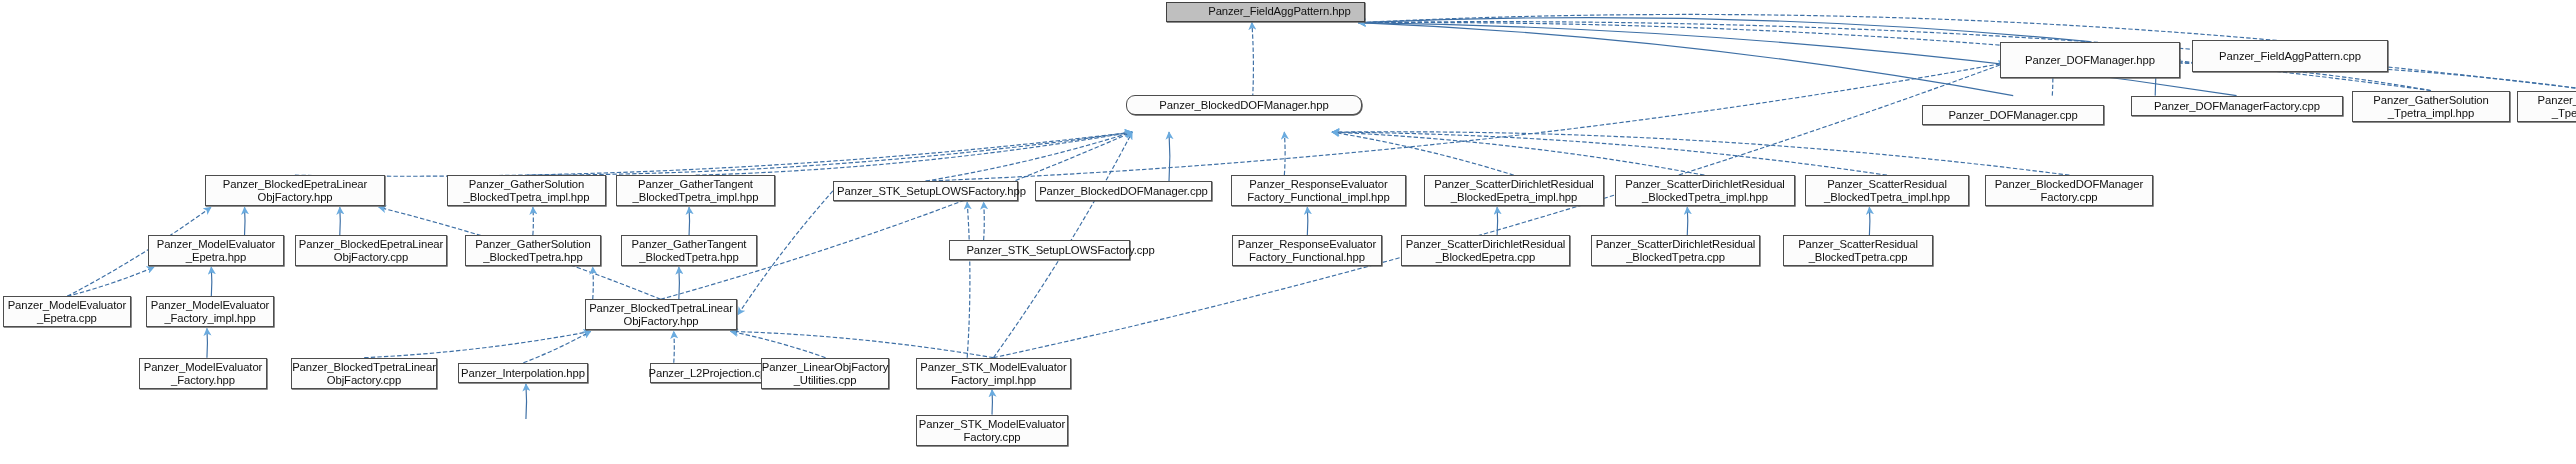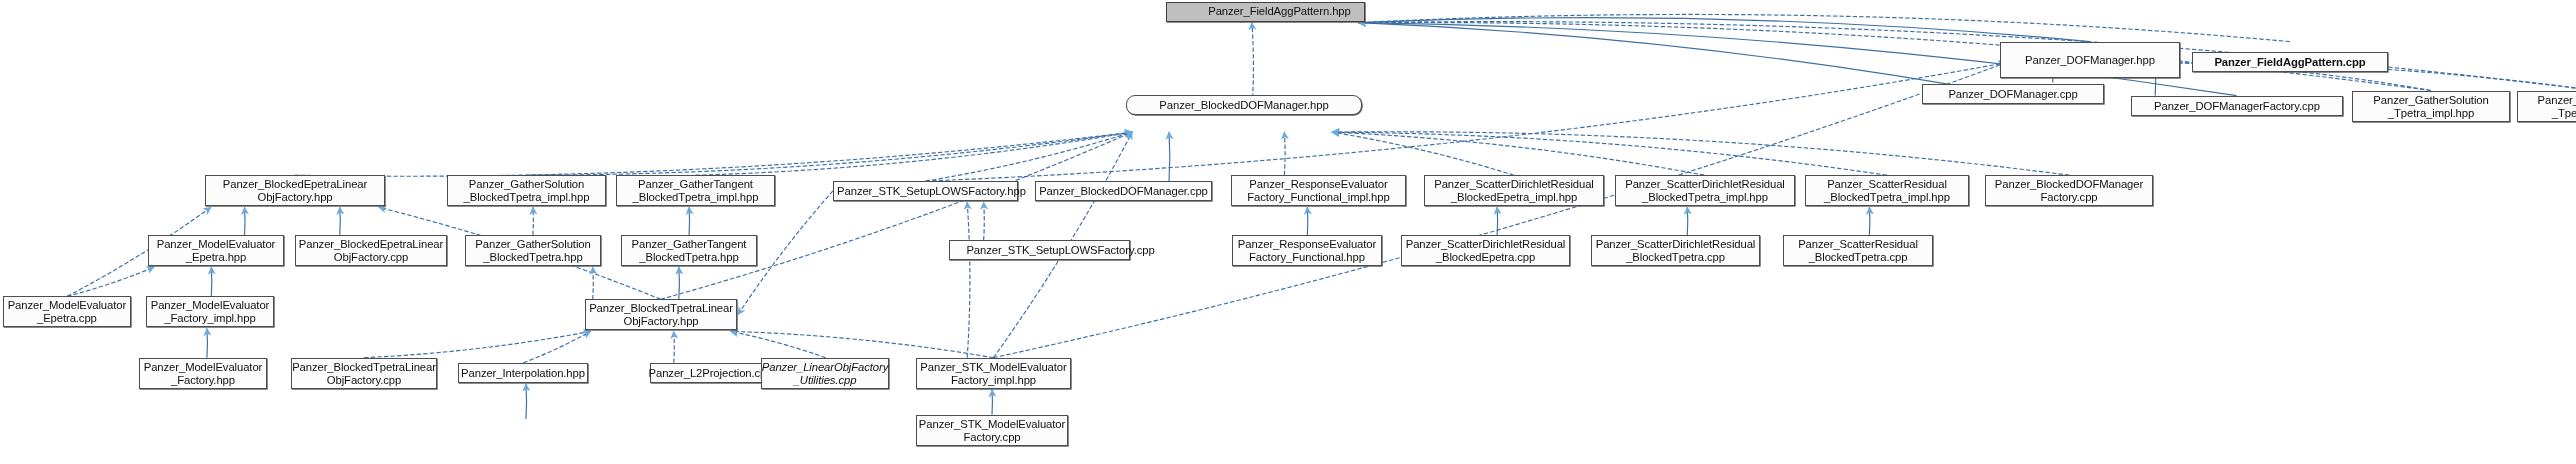--- a/index.html
+++ b/index.html
@@ -107,22 +107,22 @@
       <path d="M 717 497 Q 764.505 478.72 809 454" fill="none" stroke="#3d6fa5" stroke-width="1.6" stroke-dasharray="6,3" marker-end="url(#arrow)"></path>
       <path d="M 923 497 Q 924.505 475.5 923 454" fill="none" stroke="#3d6fa5" stroke-width="1.6" stroke-dasharray="6,3" marker-end="url(#arrow)"></path>
       <path d="M 1131 490 Q 1067.26 467.45 1001 454" fill="none" stroke="#3d6fa5" stroke-width="1.6" stroke-dasharray="6,3" marker-end="url(#arrow)"></path>
       <path d="M 1361 490 Q 1182.26 459.4 1001 454" fill="none" stroke="#3d6fa5" stroke-width="1.6" stroke-dasharray="6,3" marker-end="url(#arrow)"></path>
       <path d="M 720.5 574 Q 722.18 550 720.5 526" fill="none" stroke="#3d6fa5" stroke-width="1.6" marker-end="url(#arrow)"></path>
       <path d="M 1359 568 Q 1360.19 551 1359 534" fill="none" stroke="#3d6fa5" stroke-width="1.6" marker-end="url(#arrow)"></path>
       <path d="M 1141 261.5 Q 1070.0675 341.7 1011 431" fill="none" stroke="#3d6fa5" stroke-width="1.6" stroke-dasharray="6,3" marker-end="url(#arrow)"></path>
     </svg>
 <div class="node root" style="left: 1166px; top: 1.5px; width: 199px; height: 20px;"><span>Panzer_FieldAggPattern.hpp</span></div>
     <div class="node" style="left: 2000px; top: 42px; width: 180px; height: 36px;"><span>Panzer_DOFManager.hpp</span></div>
-    <div class="node" style="left: 2192px; top: 52px; width: 196px; height: 20px; font-weight: bold;"><span>Panzer_FieldAggPattern.cpp</span></div>
-    <div class="node" style="left: 1922px; top: 84px; width: 182px; height: 20px;"><span>Panzer_DOFManager.cpp</span></div>
+    <div class="node" style="left: 2192px; top: 40px; width: 196px; height: 32px;"><span>Panzer_FieldAggPattern.cpp</span></div>
+    <div class="node" style="left: 1922px; top: 105px; width: 182px; height: 20px;"><span>Panzer_DOFManager.cpp</span></div>
     <div class="node" style="left: 2131px; top: 96px; width: 212px; height: 20px;"><span>Panzer_DOFManagerFactory.cpp</span></div>
     <div class="node" style="left: 2352px; top: 91px; width: 158px; height: 31px;"><span>Panzer_GatherSolution</span><span>_Tpetra_impl.hpp</span></div>
     <div class="node" style="left: 2517px; top: 91px; width: 156px; height: 31px;"><span>Panzer_GatherTangent</span><span>_Tpetra_impl.hpp</span></div>
     <div class="node" style="left: 1126px; top: 95px; width: 236px; height: 20px; border-radius: 9px;"><span>Panzer_BlockedDOFManager.hpp</span></div>
     <div class="node" style="left: 205px; top: 175px; width: 180px; height: 31px;"><span>Panzer_BlockedEpetraLinear</span><span>ObjFactory.hpp</span></div>
     <div class="node" style="left: 447px; top: 175px; width: 159px; height: 31px;"><span>Panzer_GatherSolution</span><span>_BlockedTpetra_impl.hpp</span></div>
     <div class="node" style="left: 616px; top: 175px; width: 159px; height: 31px;"><span>Panzer_GatherTangent</span><span>_BlockedTpetra_impl.hpp</span></div>
     <div class="node" style="left: 833px; top: 181px; width: 185px; height: 20px; padding-left: 12px;"><span>Panzer_STK_SetupLOWSFactory.hpp</span></div>
     <div class="node" style="left: 1035px; top: 181px; width: 177px; height: 20px;"><span>Panzer_BlockedDOFManager.cpp</span></div>
     <div class="node" style="left: 1231px; top: 175px; width: 175px; height: 31px;"><span>Panzer_ResponseEvaluator</span><span>Factory_Functional_impl.hpp</span></div>
@@ -139,18 +139,18 @@
     <div class="node" style="left: 1401px; top: 235px; width: 169px; height: 31px;"><span>Panzer_ScatterDirichletResidual</span><span>_BlockedEpetra.cpp</span></div>
     <div class="node" style="left: 1591px; top: 235px; width: 169px; height: 31px;"><span>Panzer_ScatterDirichletResidual</span><span>_BlockedTpetra.cpp</span></div>
     <div class="node" style="left: 1783px; top: 235px; width: 150px; height: 31px;"><span>Panzer_ScatterResidual</span><span>_BlockedTpetra.cpp</span></div>
     <div class="node" style="left: 2.9px; top: 296px; width: 128px; height: 31px;"><span>Panzer_ModelEvaluator</span><span>_Epetra.cpp</span></div>
     <div class="node" style="left: 146px; top: 296px; width: 128px; height: 31px;"><span>Panzer_ModelEvaluator</span><span>_Factory_impl.hpp</span></div>
     <div class="node" style="left: 585px; top: 299px; width: 152px; height: 31px;"><span>Panzer_BlockedTpetraLinear</span><span>ObjFactory.hpp</span></div>
     <div class="node" style="left: 139px; top: 358px; width: 128px; height: 31px;"><span>Panzer_ModelEvaluator</span><span>_Factory.hpp</span></div>
     <div class="node" style="left: 291px; top: 358px; width: 146px; height: 31px;"><span>Panzer_BlockedTpetraLinear</span><span>ObjFactory.cpp</span></div>
     <div class="node" style="left: 458px; top: 363px; width: 130px; height: 20px;"><span>Panzer_Interpolation.hpp</span></div>
     <div class="node" style="left: 613px; top: 363px; width: 121px; height: 20px; margin-left: 37px;"><span>Panzer_L2Projection.cpp</span></div>
-    <div class="node" style="left: 761px; top: 358px; width: 128px; height: 31px; font-style: italic;"><span>Panzer_LinearObjFactory</span><span>_Utilities.cpp</span></div>
+    <div class="node" style="left: 761px; top: 358px; width: 128px; height: 31px;"><span>Panzer_LinearObjFactory</span><span>_Utilities.cpp</span></div>
     <div class="node" style="left: 916px; top: 358px; width: 155px; height: 31px;"><span>Panzer_STK_ModelEvaluator</span><span>Factory_impl.hpp</span></div>
     <div class="node" style="left: 464px; top: 419px; width: 128px; height: 20px; margin-top: 48px;"><span>Panzer_Interpolation.cpp</span></div>
     <div class="node" style="left: 916px; top: 415px; width: 152px; height: 31px;"><span>Panzer_STK_ModelEvaluator</span><span>Factory.cpp</span></div>
   </div>
 
 
 </body></html>

